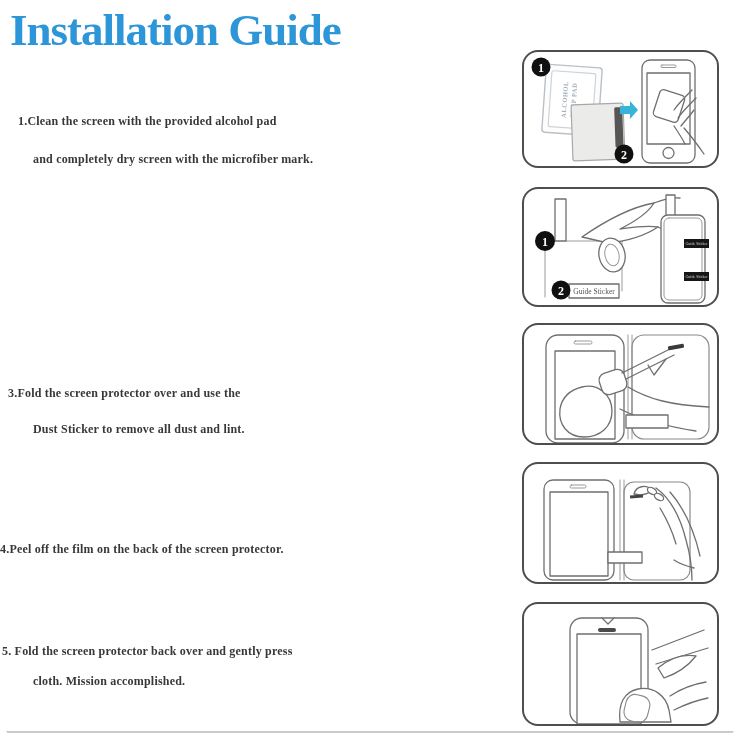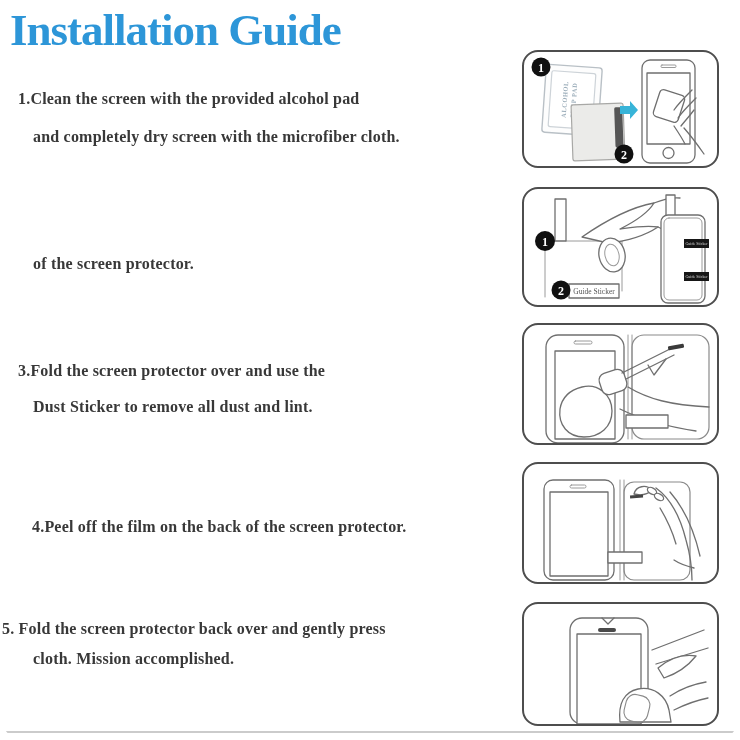--- a/index.html
+++ b/index.html
@@ -1,49 +1,48 @@
 <!DOCTYPE html>
 <html><head>
 <meta charset="utf-8">
 <style>
   html,body{margin:0;padding:0;background:#ffffff;}
   .page{position:relative;width:740px;height:740px;background:#ffffff;overflow:hidden;
         font-family:Liberation Serif, serif;border-radius:25px;}
   .title{position:absolute;left:10px;top:4px;font-size:45px;font-weight:700;
          letter-spacing:-1px;color:#2d96d8;white-space:nowrap;}
-  .step-line{position:absolute;font-size:16px;font-weight:700;color:#383838;
-             letter-spacing:0.2px;white-space:nowrap;}
+  .step-line{position:absolute;font-size:12px;font-weight:700;color:#383838;
+             letter-spacing:0.2px;white-space:nowrap;margin-top:24px;}
   .illus{position:absolute;left:522px;width:197px;border:2px solid #4e4e4e;
          border-radius:16px;background:#ffffff;box-sizing:border-box;}
   .illus svg{display:block;width:100%;height:100%;}
   .badge-t{fill:#ffffff;font-size:12px;font-weight:700;text-anchor:middle;}
   .pad-t{fill:#9aacb9;font-size:6.5px;font-weight:700;text-anchor:middle;letter-spacing:0.5px;}
   .lbl-t{fill:#555555;font-size:7.5px;text-anchor:middle;}
   .stk-t{fill:#d8d8d8;font-size:4px;text-anchor:middle;}
   .ln{fill:none;stroke:#6f6f6f;stroke-width:1.3;stroke-linecap:round;stroke-linejoin:round;}
   .ln-lt{fill:none;stroke:#9a9a9a;stroke-width:1;stroke-linecap:round;}
   .wh{fill:#ffffff;stroke:#6f6f6f;stroke-width:1.3;stroke-linejoin:round;}
   .bottom-line{position:absolute;left:0;top:731px;width:740px;height:2px;background:#cbcbcb;}
 </style>
 </head>
 <body>
 
 <div class="page">
 
   <div class="title">Installation Guide</div>
 
   <div class="step-line" style="left:18px;top:90px">1.Clean the screen with the provided alcohol pad</div>
-  <div class="step-line" style="left:33px;top:128px">and completely dry screen with the microfiber cloth.</div>
-
-  <div class="step-line" style="left:33px;top:255px">of the screen protector.</div>
-
-  <div class="step-line" style="left:18px;top:362px">3.Fold the screen protector over and use the</div>
+  <div class="step-line" style="left:33px;top:128px">and completely dry screen with the microfiber mark.</div>
+
+
+  <div class="step-line" style="left:8px;top:362px">3.Fold the screen protector over and use the</div>
   <div class="step-line" style="left:33px;top:398px">Dust Sticker to remove all dust and lint.</div>
 
-  <div class="step-line" style="left:32px;top:518px">4.Peel off the film on the back of the screen protector.</div>
+  <div class="step-line" style="left:0;top:518px">4.Peel off the film on the back of the screen protector.</div>
 
   <div class="step-line" style="left:2px;top:620px">5. Fold the screen protector back over and gently press</div>
   <div class="step-line" style="left:33px;top:650px">cloth. Mission accomplished.</div>
 
   <div class="illus" style="top:50px;height:118px">
     <svg viewBox="0 0 193 114" preserveAspectRatio="none">
       <g transform="rotate(4 47 48)">
         <rect x="20" y="14" width="56" height="68" rx="3" fill="#fdfdfd" stroke="#b9c0c6" stroke-width="1.4"></rect>
         <rect x="26" y="20" width="44" height="56" rx="2" fill="#ffffff" stroke="#cdd3d8" stroke-width="1.2"></rect>
         <text class="pad-t" transform="rotate(-90 43 48)" x="43" y="48">ALCOHOL</text>

